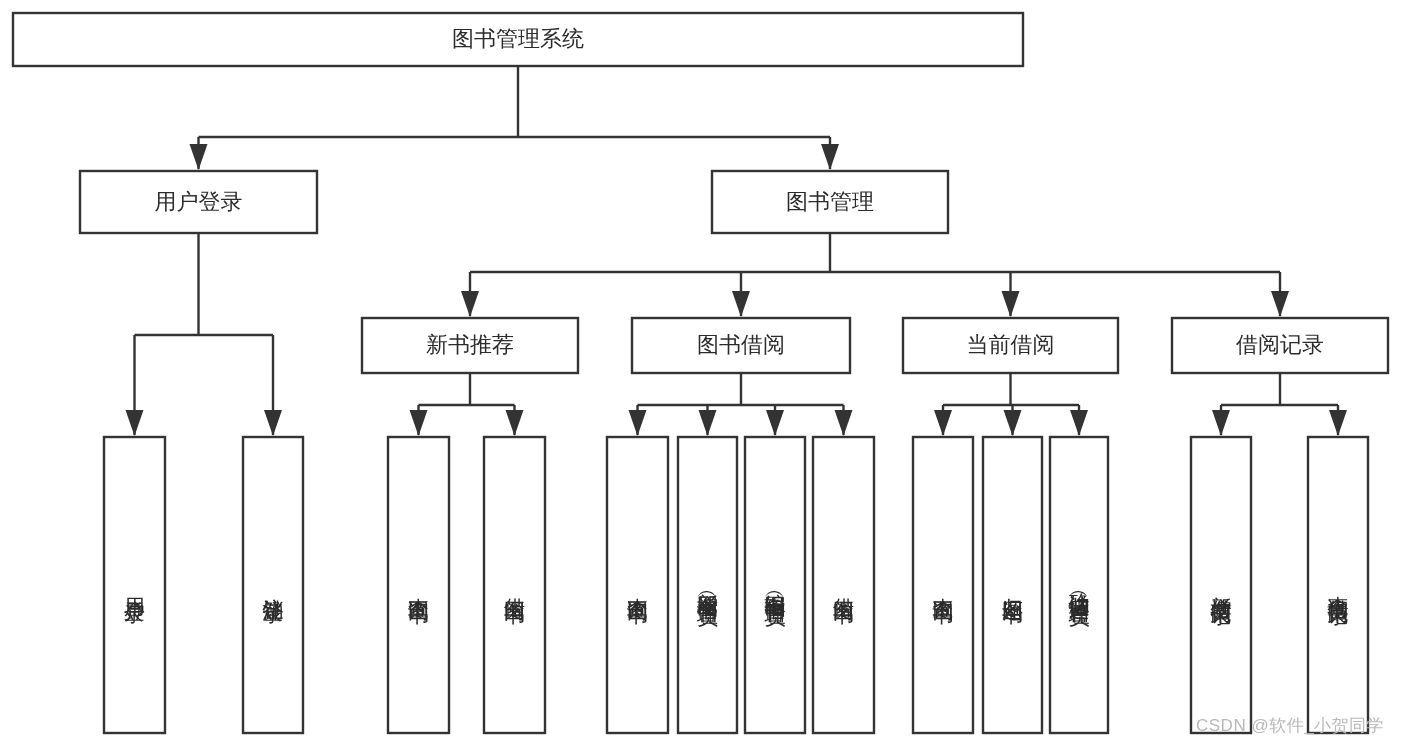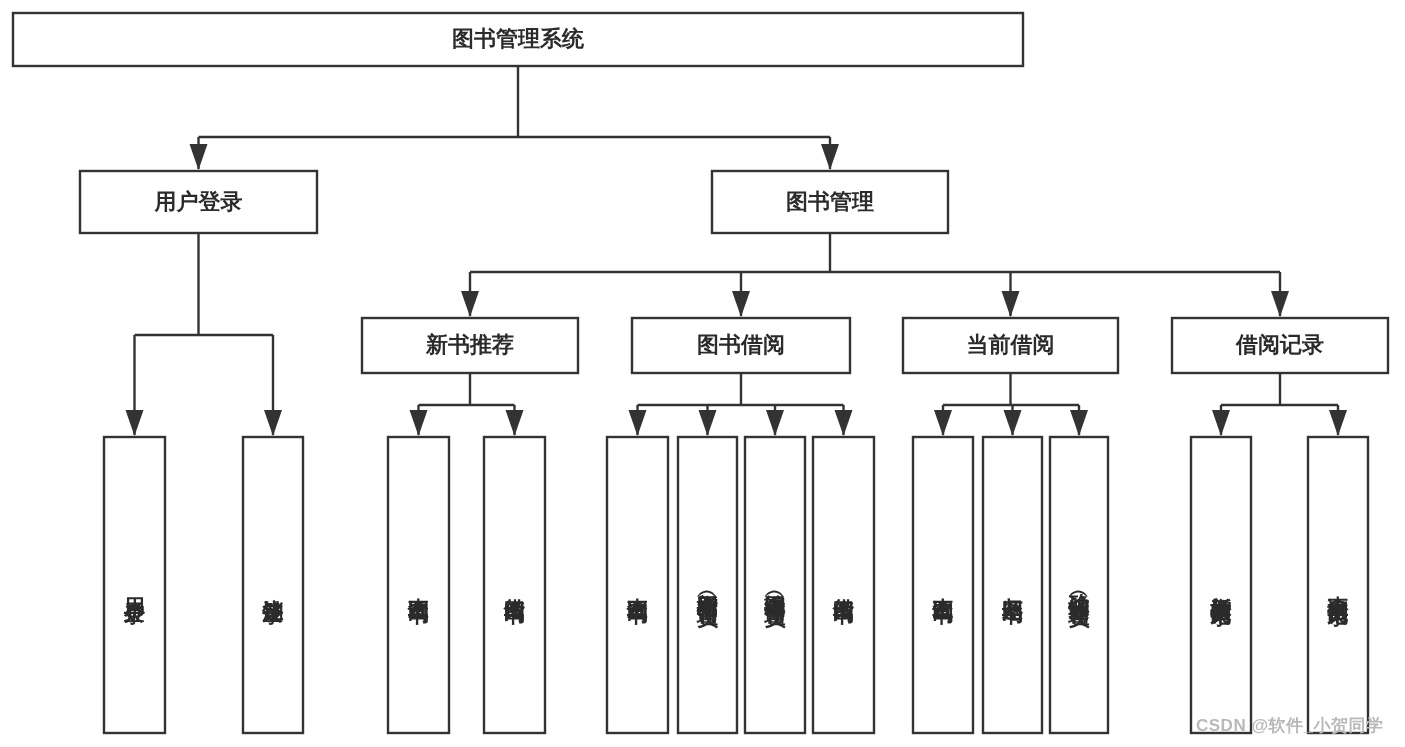--- a/index.html
+++ b/index.html
@@ -12,21 +12,20 @@
     width: 1405px;
     height: 747px;
     font-family: "Liberation Sans", "DejaVu Sans", sans-serif;
     overflow: hidden;
     position: relative;
   }
   #diagram-root {
     position: relative;
     width: 1351px;
     height: 747px;
-    font-weight: bold;
   }
   svg.diagram-canvas {
     position: absolute;
     left: 0;
     top: 0;
     width: 1405px;
     height: 747px;
     display: block;
   }
   .node-box {

